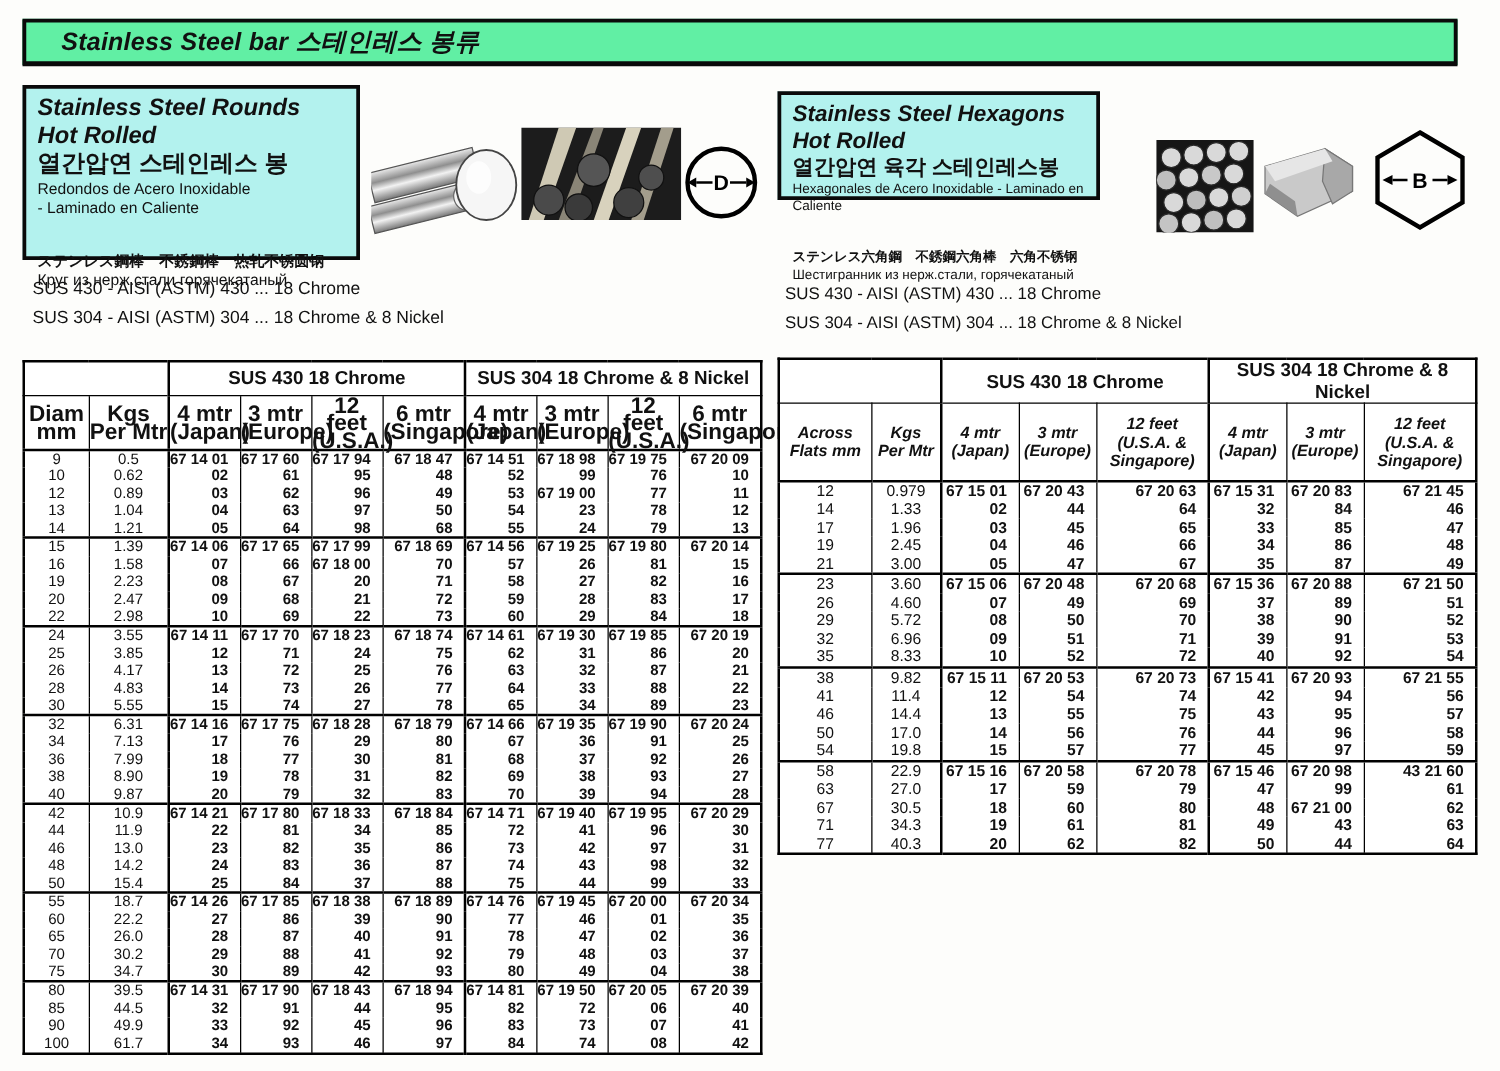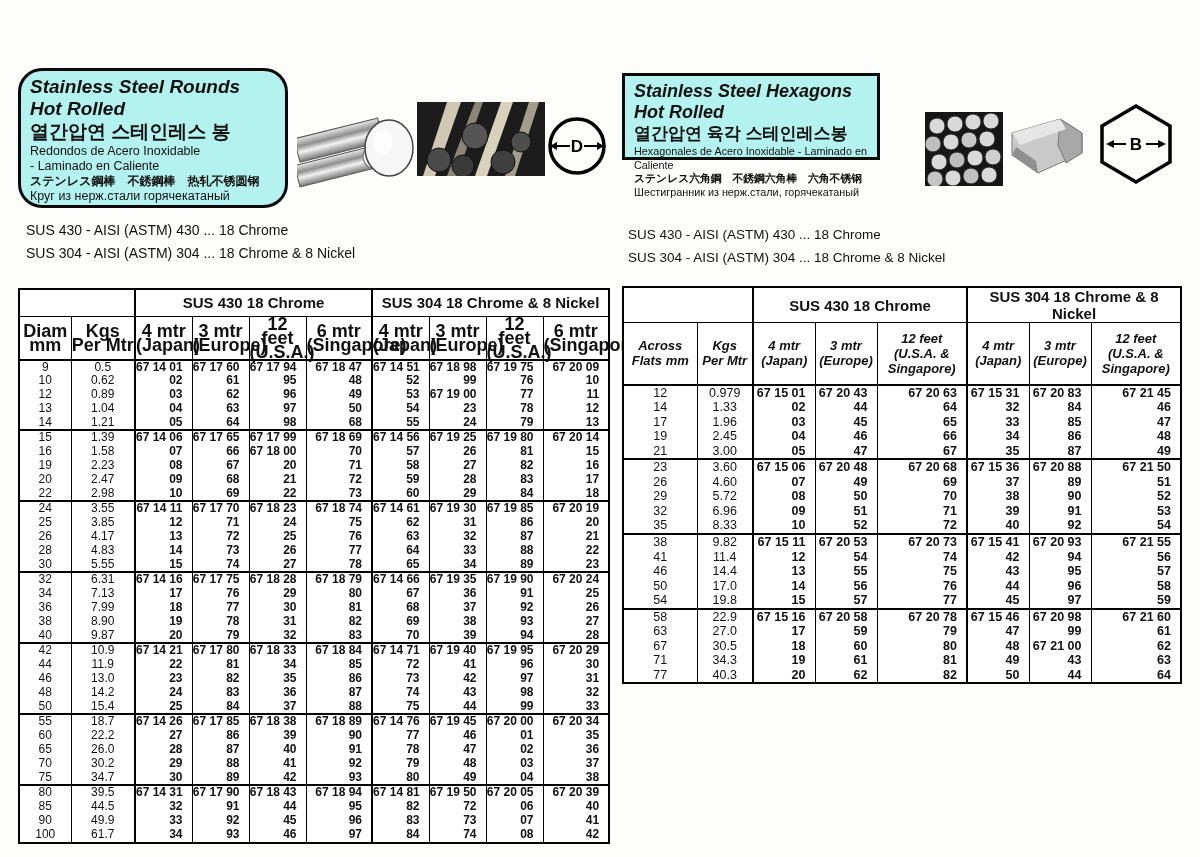--- a/index.html
+++ b/index.html
@@ -8,29 +8,29 @@
   #page { position:relative; width:1200px; height:857px; background:#fdfdfb; overflow:hidden; }
 
   
   .titlebar { position:absolute; left:18px; top:15px; width:1148px; height:37px;
     background:#61efa4; border:3px solid #0a0a0a; display:flex; align-items:center;
     box-shadow:0 1px 0 #0a0a0a; }
   .titlebar .t { margin-left:28px; font-size:20px; font-weight:700; font-style:italic; letter-spacing:.2px; }
 
   
   .infobox { position:absolute; background:#b3f2ee; border:3px solid #0a0a0a; padding:5px 9px 4px 9px; }
-  .ib-rounds { left:18px; top:68px; width:270px; height:140px;border-radius:24px; }
+  .ib-rounds { left:18px; top:68px; width:270px; height:140px; }
   .ib-hex    { left:622px; top:73px; width:258px; height:87px; }
   .ib-title  { font-size:19px; font-weight:700; font-style:italic; line-height:22px; }
   .ib-hex .ib-title { font-size:18px; line-height:21px; }
   .ib-kor    { font-size:19px; font-weight:700; line-height:24px; }
   .ib-hex .ib-kor { font-size:17px; line-height:22px; }
   .ib-sm     { font-size:12.5px; line-height:15px; }
   .ib-hex .ib-sm { font-size:10.8px; line-height:13.5px; }
-  .ib-cjk    { font-size:12px; font-weight:700; line-height:15px; }
+  .ib-cjk    { font-size:12px; font-weight:700; line-height:15px;margin-top:28px; }
   .ib-hex .ib-cjk { font-size:10.8px; line-height:13.5px; }
 
   
   .spec { position:absolute; font-size:14px; line-height:23px; }
   .spec-l { left:26px; top:219px; }
   .spec-r { left:628px; top:223px; font-size:13.5px; }
   .lengths { position:absolute; display:grid; grid-template-columns:auto auto; grid-column-gap:14px; grid-row-gap:3px; font-size:13.5px; }
   .len-l { left:382px; top:218px; }
   .len-r { left:936px; top:218px; }
   .unitnote { position:absolute; font-size:11px; color:#222;margin-top:32px; }
@@ -59,20 +59,23 @@
   .cat td.c-code { text-align:right; padding-right:9px; font-weight:700; white-space:nowrap; }
   .cat .thick-l { border-left:2.5px solid #000 !important; }
   .cat tr.group-first td { border-top:2px solid #000; }
   .cat td { border-top:none; border-bottom:none; }
 </style>
 </head>
 <body>
 
 <div id="page">
 
+  <div class="titlebar">
+    <div class="t">Stainless Steel bar  스테인레스 봉류</div>
+  </div>
 
   <div class="infobox ib-rounds">
     <div class="ib-title">Stainless Steel Rounds</div>
     <div class="ib-title">Hot Rolled</div>
     <div class="ib-kor">열간압연 스테인레스 봉</div>
     <div class="ib-sm">Redondos de Acero Inoxidable</div>
     <div class="ib-sm">- Laminado en Caliente</div>
     <div class="ib-cjk">ステンレス鋼棒　不銹鋼棒　热轧不锈圆钢</div>
     <div class="ib-sm">Круг из нерж.стали горячекатаный</div>
   </div>
@@ -822,21 +825,21 @@
           <td class="c-code">59</td>
         </tr>
         <tr class="group-first">
           <td class="c-dim">58</td>
           <td class="c-dim">22.9</td>
           <td class="c-code thick-l">67 15 16</td>
           <td class="c-code">67 20 58</td>
           <td class="c-code">67 20 78</td>
           <td class="c-code thick-l">67 15 46</td>
           <td class="c-code">67 20 98</td>
-          <td class="c-code">67 21 60</td>
+          <td class="c-code">43 21 60</td>
         </tr>
         <tr>
           <td class="c-dim">63</td>
           <td class="c-dim">27.0</td>
           <td class="c-code thick-l">17</td>
           <td class="c-code">59</td>
           <td class="c-code">79</td>
           <td class="c-code thick-l">47</td>
           <td class="c-code">99</td>
           <td class="c-code">61</td>

